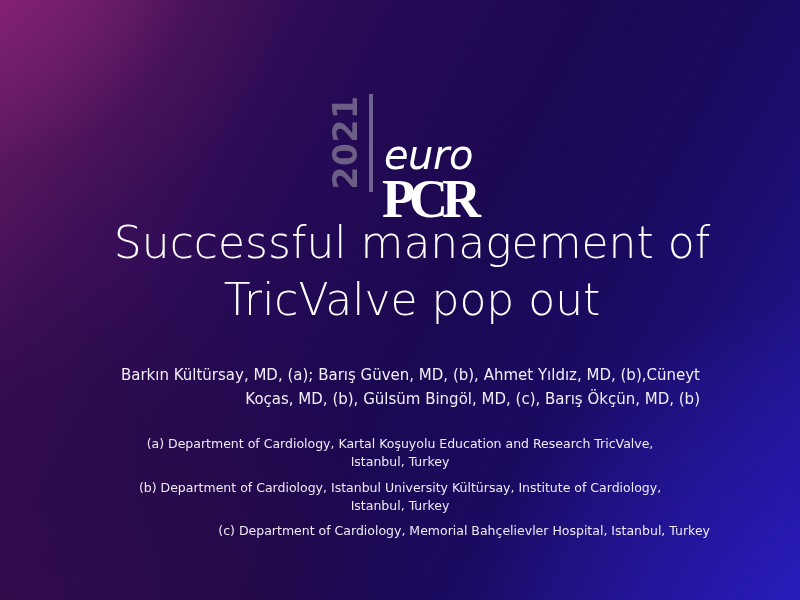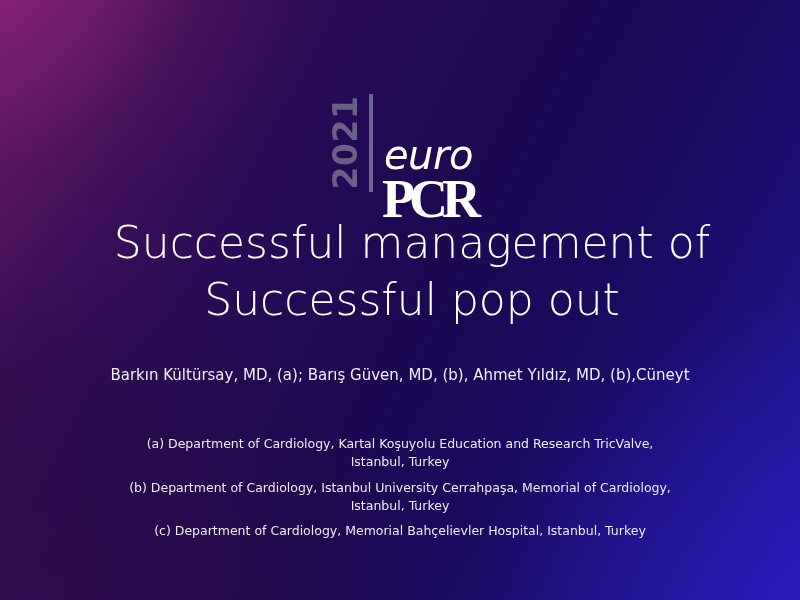--- a/index.html
+++ b/index.html
@@ -137,37 +137,37 @@
     left: 100px;
     top: 364px;
     width: 600px;
     text-align: center;
     color: #f2eef8;
     font-size: 15px;
     font-weight: 400;
     line-height: 1.58;
   }
 
-  .author-line { display: block; }
+  .author-line { display: block; text-align: right; }
 
   
   #affiliations {
     position: absolute;
     left: 90px;
     top: 435px;
     width: 620px;
     text-align: center;
     color: #efeaf6;
     font-size: 12.5px;
     font-weight: 400;
     line-height: 1.46;
   }
 
   .affil-block { display: block; margin-bottom: 7px; }
-  .affil-block:last-child { margin-bottom: 16px; }
+  .affil-block:last-child { margin-bottom: 16px; text-align: right; }
   .affil-line { display: block; }
 </style>
 </head>
 <body>
 
 <div id="slide">
 
   <div id="logo">
     <div class="logo-inner">
       <div class="logo-year">
@@ -176,34 +176,35 @@
       <div class="logo-rule"></div>
       <div class="logo-words">
         <div class="logo-euro">euro</div>
         <div class="logo-pcr">PCR</div>
       </div>
     </div>
   </div>
 
   <div id="title">
     <span class="title-line">Successful management of</span>
-    <span class="title-line">Successful pop out</span>
+    <span class="title-line">TricValve pop out</span>
   </div>
 
   <div id="authors">
     <span class="author-line">Barkın Kültürsay, MD, (a); Barış Güven, MD, (b), Ahmet Yıldız, MD, (b),Cüneyt</span>
+    <span class="author-line">Koças, MD, (b), Gülsüm Bingöl, MD, (c), Barış Ökçün, MD, (b)</span>
   </div>
 
   <div id="affiliations">
     <div class="affil-block">
       <span class="affil-line">(a) Department of Cardiology, Kartal Koşuyolu Education and Research TricValve,</span>
       <span class="affil-line">Istanbul, Turkey</span>
     </div>
     <div class="affil-block">
-      <span class="affil-line">(b) Department of Cardiology, Istanbul University Cerrahpaşa, Memorial of Cardiology,</span>
+      <span class="affil-line">(b) Department of Cardiology, Istanbul University Kültürsay, Institute of Cardiology,</span>
       <span class="affil-line">Istanbul, Turkey</span>
     </div>
     <div class="affil-block">
       <span class="affil-line">(c) Department of Cardiology, Memorial Bahçelievler Hospital, Istanbul, Turkey</span>
     </div>
   </div>
 
 </div>
 
 </body></html>

